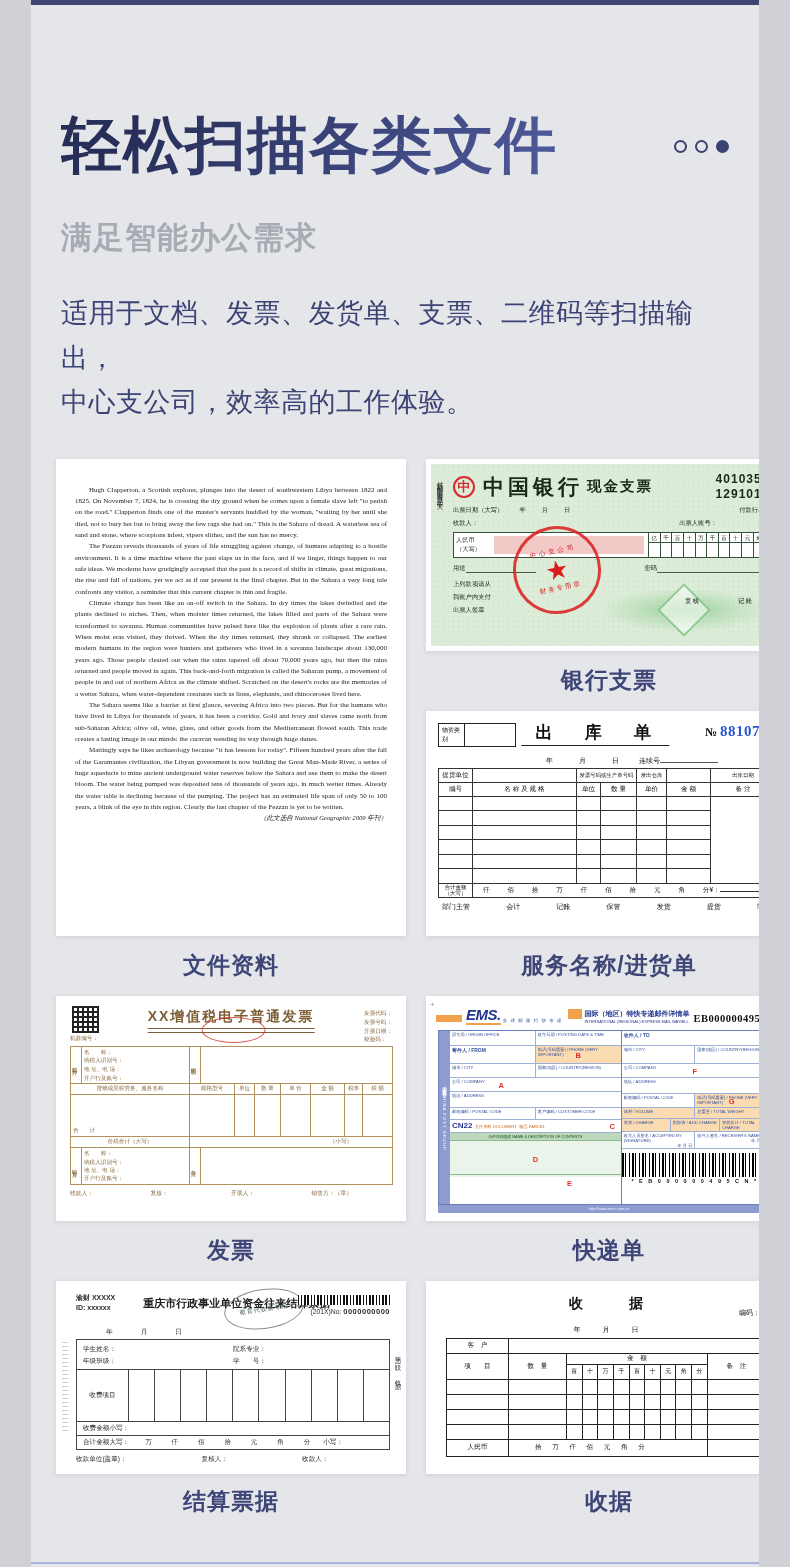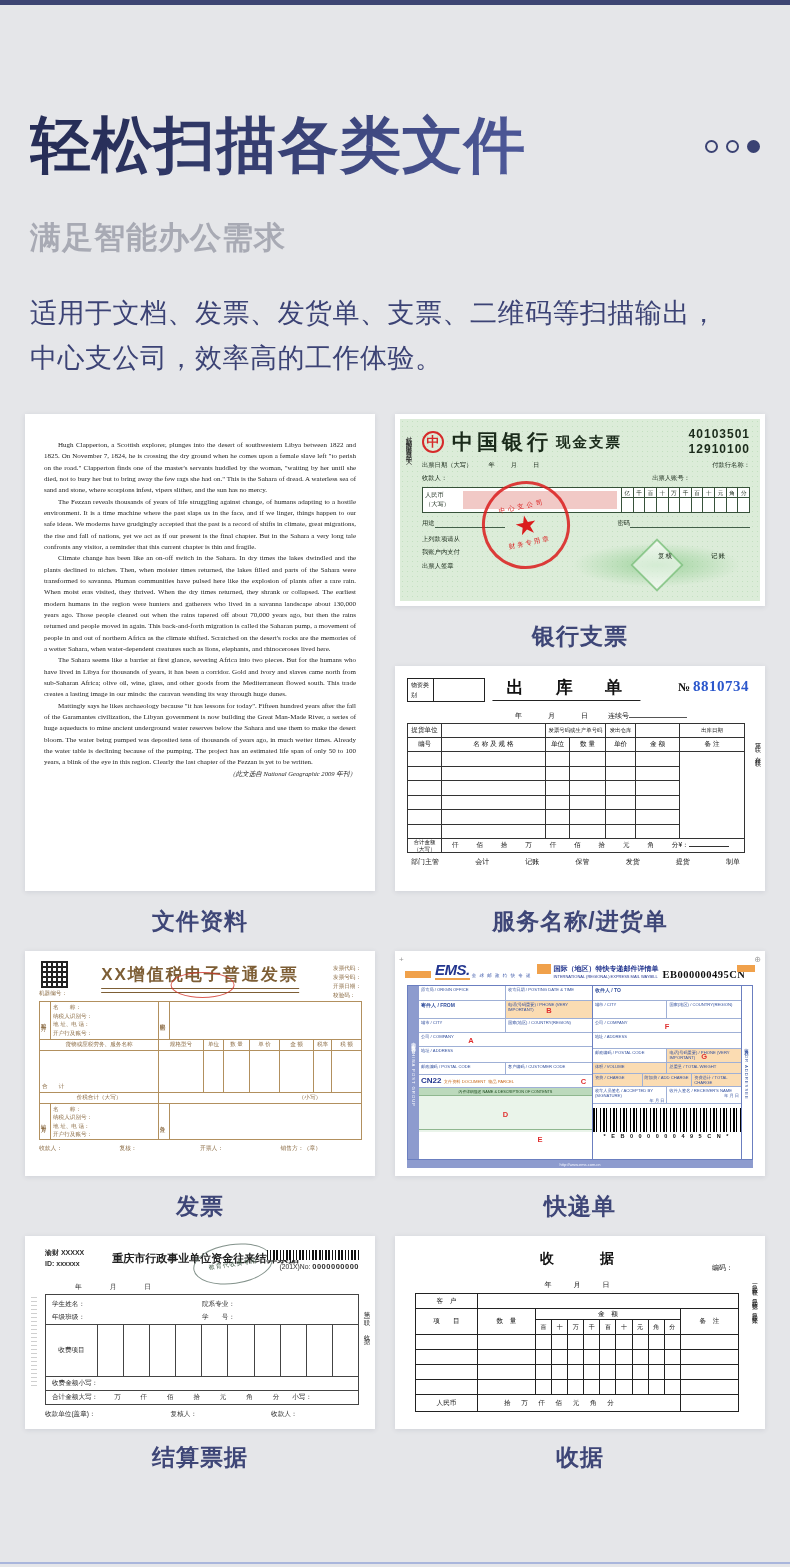--- a/index.html
+++ b/index.html
@@ -1,17 +1,17 @@
 <!DOCTYPE html>
 <html><head>
 <meta charset="utf-8">
 <style>
   * { margin:0; padding:0; box-sizing:border-box; }
   body { background:#cfd1d6; font-family:"Liberation Sans", sans-serif; }
-  .page { position:relative; width:790px; height:1567px; margin:0 auto; background:#e5e6e9; overflow:hidden; }
+  .page { position:relative; width:728px; height:1567px; margin:0 auto; background:#e5e6e9; overflow:hidden; }
   .topbar { height:5px; background:#3d4573; }
   .page::after { content:""; position:absolute; left:0; right:0; bottom:3px; height:2px; background:#a9b6dc; }
 
   
   header { padding:0 30px; }
   .title-row { margin-top:100px; display:flex; align-items:center; justify-content:space-between; }
   h1.main-title {
     font-size:61px; font-weight:bold; letter-spacing:1px; color:#333b6b;
     background-image:linear-gradient(118deg,#272e58 15%,#4d5898 95%);
     -webkit-background-clip:text; background-clip:text; -webkit-text-fill-color:transparent;
@@ -93,21 +93,21 @@
   .out-side { position:absolute; right:3px; top:72px; writing-mode:vertical-rl; text-orientation:upright;
               font-size:6px; letter-spacing:2px; color:#222; }
 
   
   .inv-card { height:225px; padding:10px 14px; color:#8a6a42; }
   .inv-head { position:relative; height:40px; }
   .qr { position:absolute; left:2px; top:0; width:27px; height:27px;
         background: repeating-linear-gradient(90deg,#222 0 2px, transparent 2px 5px),
                     repeating-linear-gradient(0deg,#222 0 2px, #fff 2px 5px); }
   .inv-machine { position:absolute; left:0; top:29px; font-size:5.6px; }
-  .inv-title { position:absolute; left:50%; transform:translateX(-50%); top:2px; font-size:17px; font-weight:bold;
+  .inv-title { position:absolute; left:50%; transform:translateX(-50%); top:2px; font-size:14px; font-weight:bold;
                letter-spacing:2px; color:#7d5e35; white-space:nowrap; }
   .inv-title::after { content:""; display:block; border-top:1px solid #7d5e35; border-bottom:1px solid #7d5e35; height:3px; margin-top:2px; }
   .inv-stamp { position:absolute; left:50%; transform:translateX(-46%); top:11px; width:64px; height:26px;
                border:1.5px solid rgba(210,50,40,.8); border-radius:50%; }
   .inv-meta { position:absolute; right:0; top:3px; font-size:5.6px; line-height:1.6; }
   table.inv { width:100%; border-collapse:collapse; table-layout:fixed; }
   table.inv td { border:1px solid #b2905e; font-size:5.6px; padding:1px 2px; vertical-align:top; color:#8a6a42; }
   td.vert { writing-mode:vertical-rl; text-orientation:upright; text-align:center; letter-spacing:1px; padding:2px 0; }
   .inv-foot { display:flex; font-size:5.8px; margin-top:4px; }
   .inv-foot span { flex:1; }

